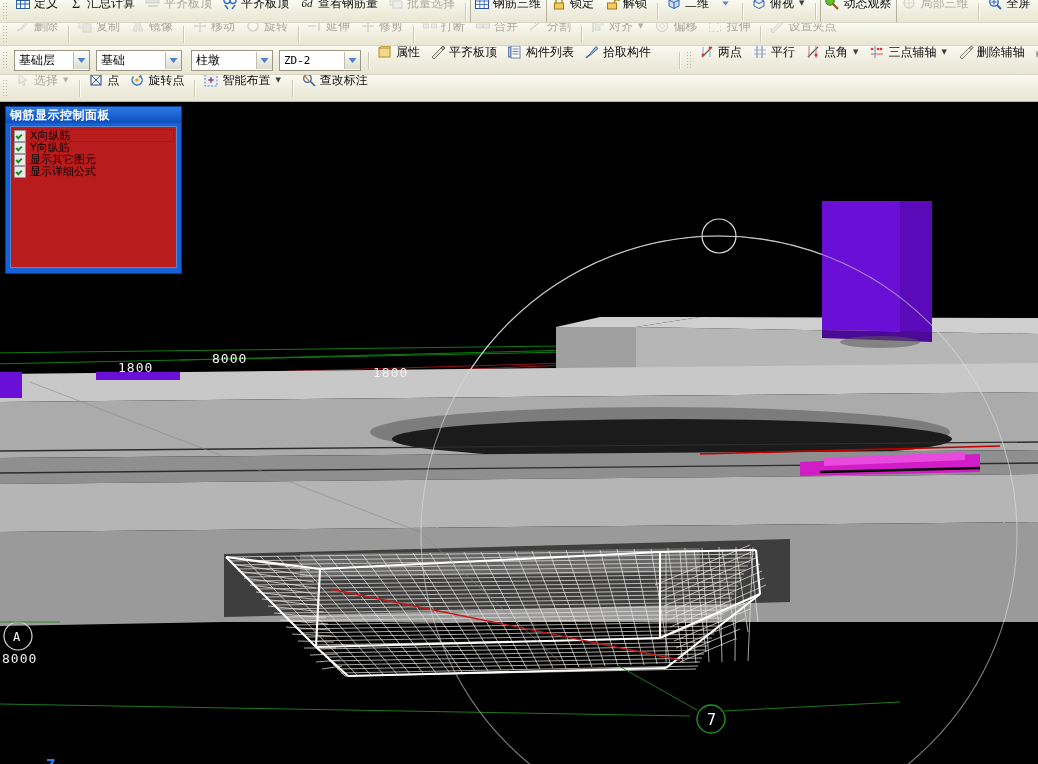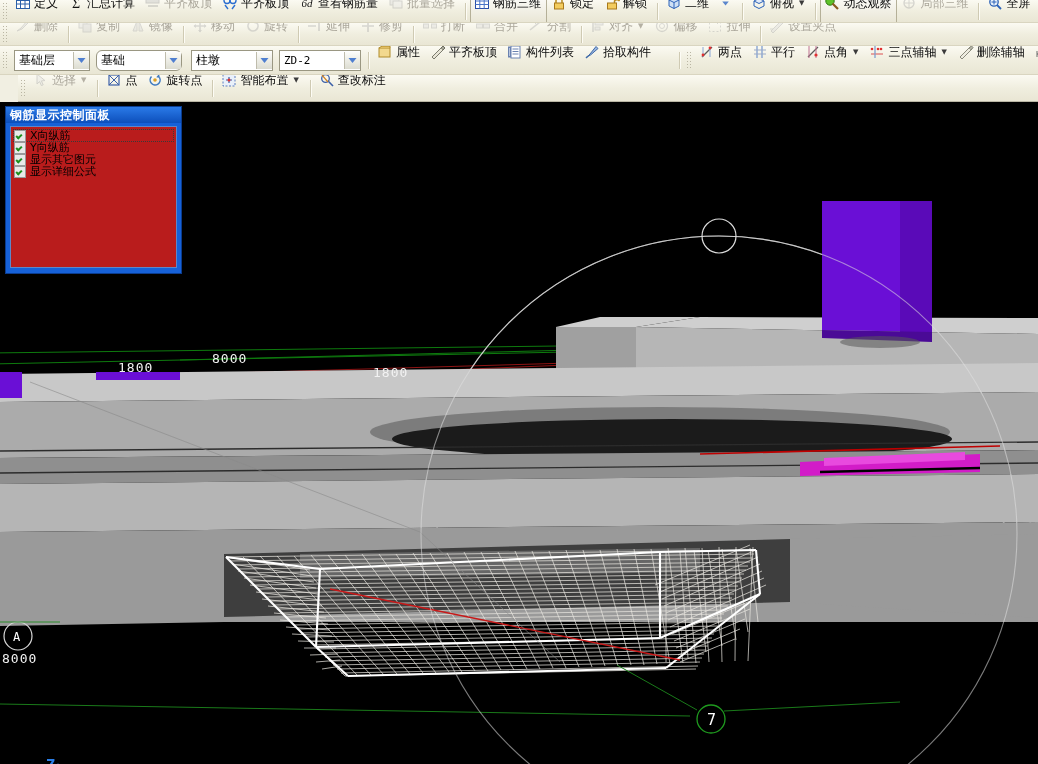--- a/index.html
+++ b/index.html
@@ -5,21 +5,21 @@
   html,body{margin:0;padding:0;background:#000;}
   body{width:1038px;height:764px;overflow:hidden;
        font-family:"DejaVu Sans","Liberation Sans",sans-serif;font-size:12px;}
 
   
   .toolbars{width:1038px;background:#f1efe2;}
   .tbrow{display:flex;align-items:center;height:22px;
          background:linear-gradient(to bottom,#fbfaf2 0%,#f0eedf 50%,#e9e6d4 100%);
          border-bottom:1px solid #d9d5c0;white-space:nowrap;overflow:hidden;}
   .tbrow.r3{height:28px;}
-  .tbrow.r4{height:26px;border-bottom:1px solid #b9b6a4;margin-left:18px;}
+  .tbrow.r4{height:26px;border-bottom:1px solid #b9b6a4;}
   .grip{width:7px;height:18px;margin:0 2px 0 2px;flex:0 0 auto;
         background-image:radial-gradient(#b7b3a0 0.9px,transparent 1px);
         background-size:3px 3px;opacity:.95;}
   .tbtn{display:flex;align-items:center;gap:3px;padding:1px 5px 18px 3px;height:19px;
         color:#0a0a0a;flex:0 0 auto;cursor:default;border:1px solid transparent;justify-content:space-between;}
   .tbtn.sel{border:1px solid #b5b098;background:linear-gradient(to bottom,#ffffff,#e4e0cb);}
   .tbtn.dis{color:#aaa69a;}
   .tlabel{font-size:12px;line-height:14px;}
   .sep{width:1px;height:17px;background:#cfcab3;margin:0 4px;flex:0 0 auto;
        box-shadow:1px 0 0 #fdfcf5;}
@@ -32,21 +32,21 @@
 
   
   .combo{height:19px;display:flex;align-items:center;background:#fff;
          border:1px solid #9a9782;margin:0 3px;flex:0 0 auto;}
   .combo .cv{padding:8px 4px;font-size:12px;color:#000;line-height:17px;
              overflow:hidden;white-space:nowrap;}
   .combo .cb{width:15px;height:17px;margin-left:auto;flex:0 0 auto;
              background:linear-gradient(to bottom,#fdfdfb,#dcdcd0);
              border-left:1px solid #bfbcac;display:flex;align-items:center;justify-content:center;}
   .combo .cb svg{display:block;}
-  .c1{width:74px;} .c2{width:84px;border-radius:6px;} .c3{width:80px;margin-left:6px;} .c4{width:80px;}
+  .c1{width:74px;} .c2{width:84px;} .c3{width:80px;margin-left:6px;} .c4{width:80px;}
   .c4 .cv{font-family:"DejaVu Sans Mono","Liberation Mono",monospace;font-size:11px;}
 
   
   .viewport{position:relative;width:1038px;height:665px;background:#000;overflow:hidden;}
   .vplayer{position:absolute;left:0;top:0;width:1038px;height:665px;}
 
   
   .rpanel{position:absolute;left:5px;top:4px;width:175px;height:166px;
           background:#1661d8;border:1px solid #0b3c8e;
           box-shadow:1px 1px 3px rgba(0,0,0,.6);z-index:40;}

